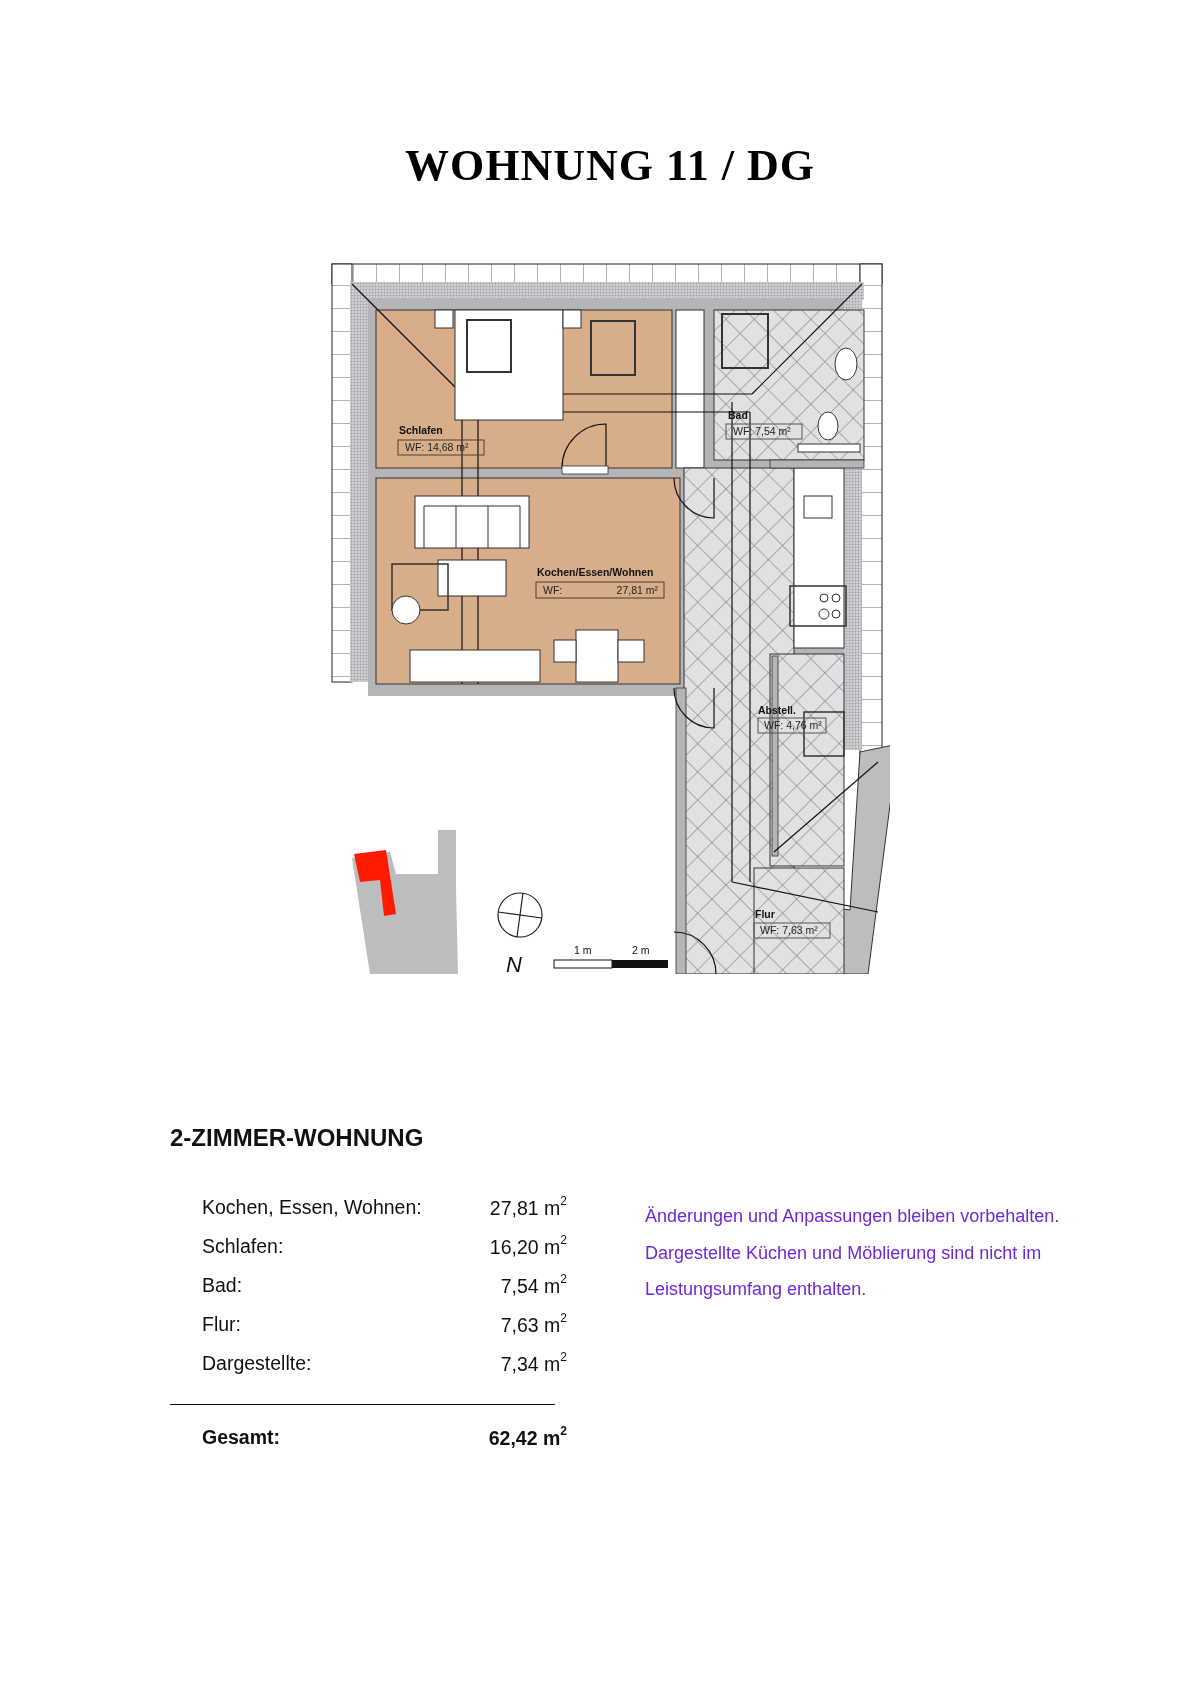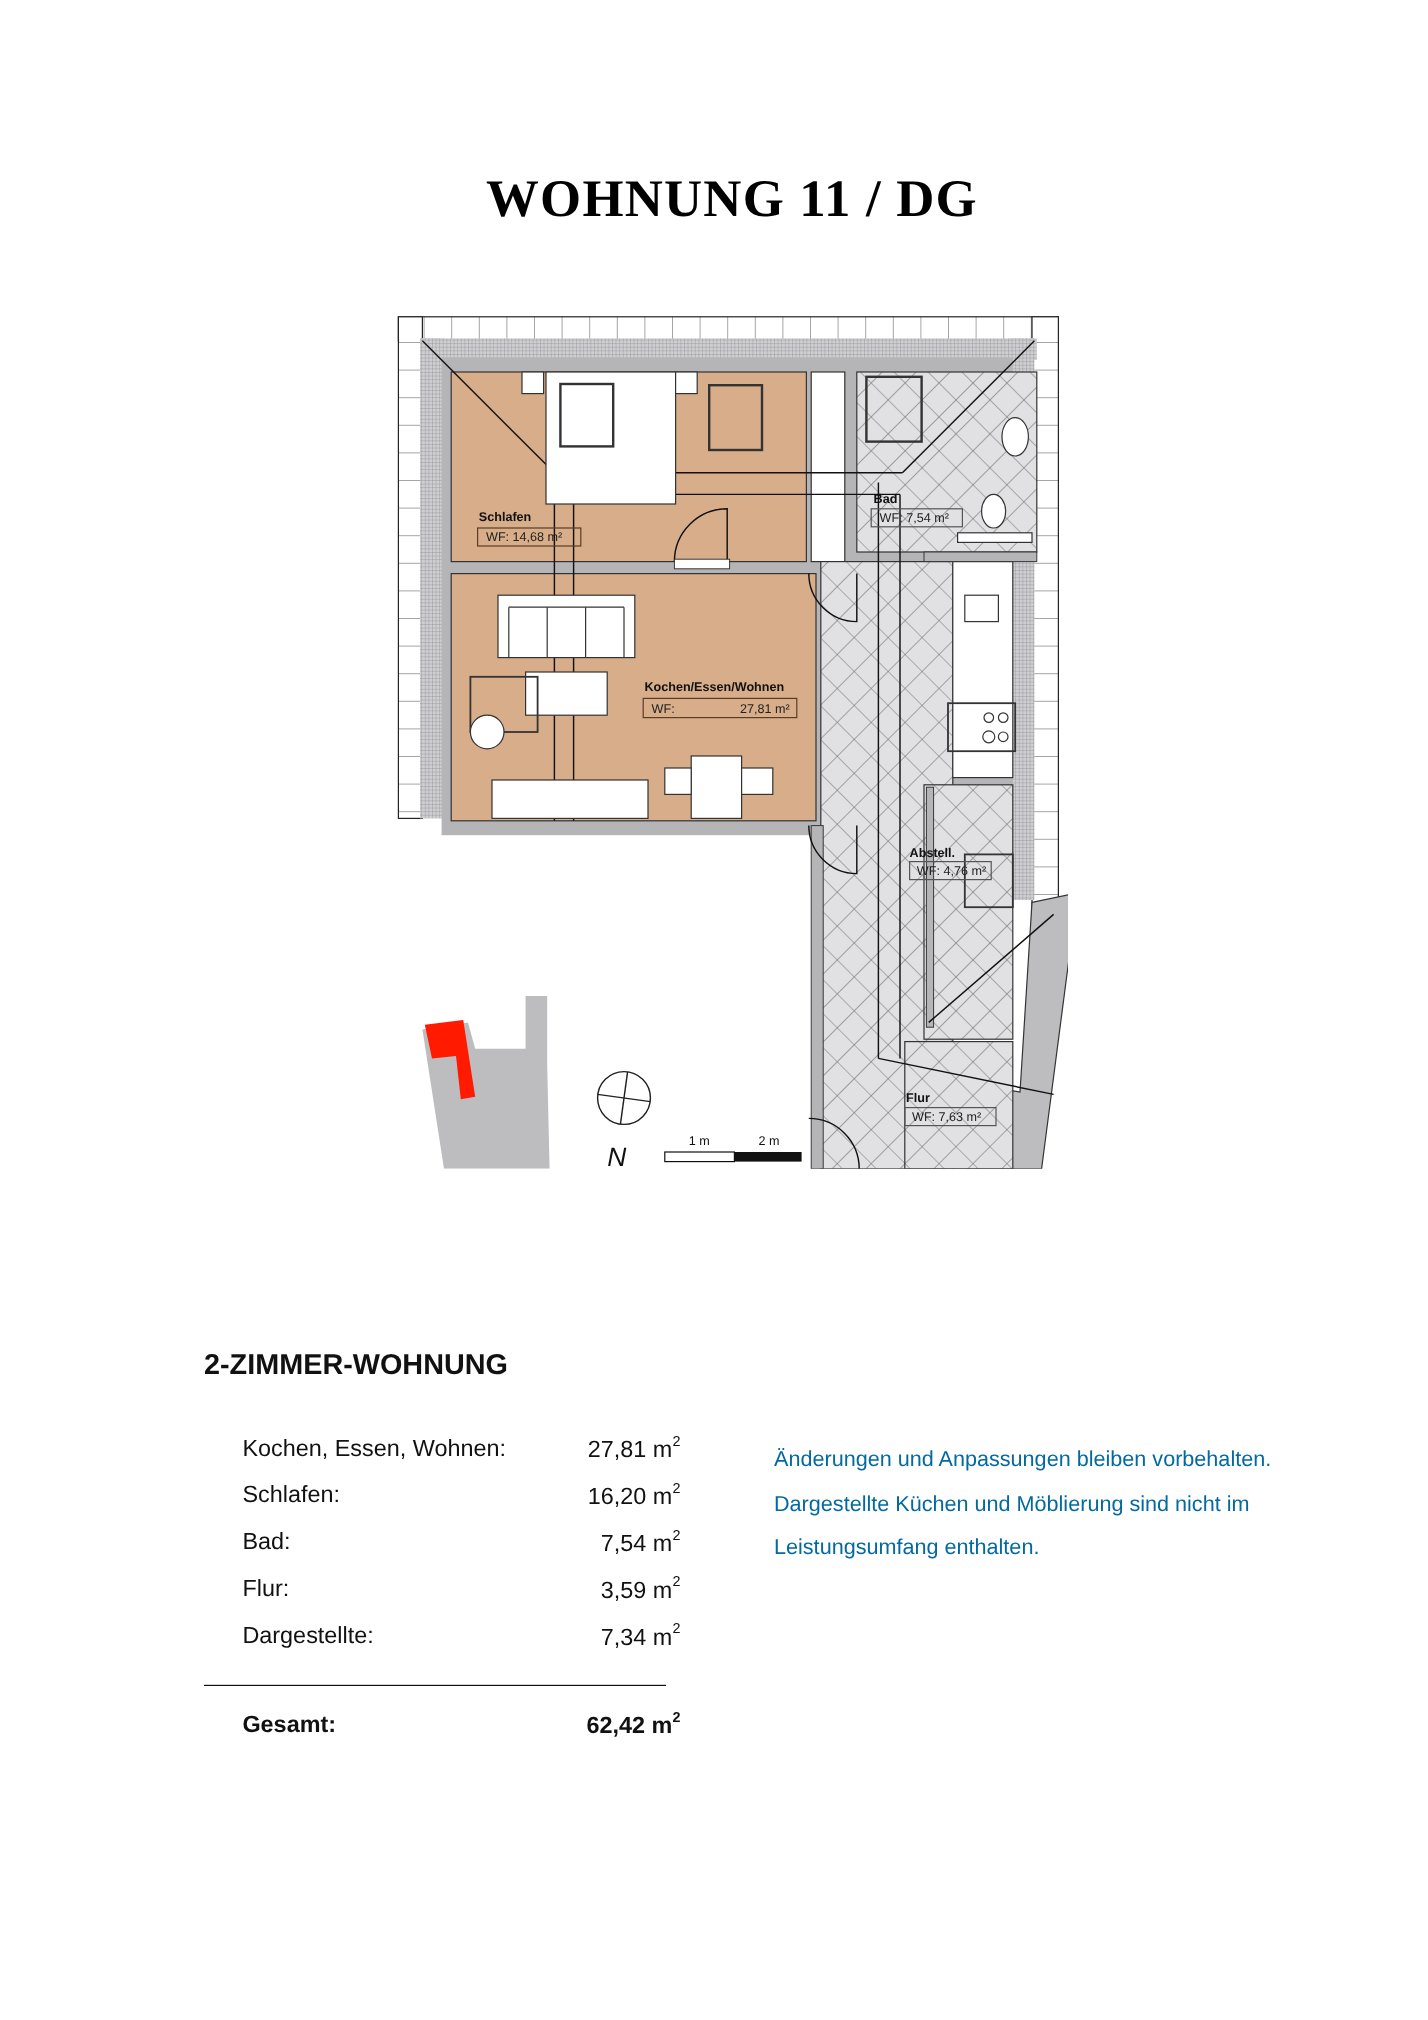--- a/index.html
+++ b/index.html
@@ -8,21 +8,21 @@
   .plan { position: absolute; left: 330px; top: 262px; width: 560px; height: 712px; }
   .plan svg { width: 100%; height: 100%; display: block; }
   .sec-head { position: absolute; left: 170px; top: 1124px; font-family: "Liberation Sans", sans-serif; font-weight: bold; font-size: 24px; color: #111; }
   .area-table { position: absolute; left: 170px; top: 1196px; width: 400px; font-size: 19.5px; }
   .area-row { position: absolute; left: 16px; width: 400px; height: 30px; margin-left: 16px; }
   .area-row .lbl { position: absolute; left: 0; top: 0; }
   .area-row .val { position: absolute; right: 35px; top: 0; text-align: right; }
   .area-row sup { font-size: 12px; position: relative; top: -2px; }
   .rule { position: absolute; left: 170px; top: 1404px; width: 385px; height: 0; border-top: 1.5px solid #111; }
   .total { font-weight: bold; }
-  .notes { position: absolute; left: 645px; top: 1198px; font-size: 18px; line-height: 36.5px; color: #0369a1; width: 480px; }
+  .notes { position: absolute; left: 645px; top: 1198px; font-size: 18px; line-height: 36.5px; color: #6d28d9; width: 480px; }
   .notes div { white-space: nowrap; }
   .room-label { font-family: "Liberation Sans", sans-serif; font-weight: bold; font-size: 10.5px; fill: #111; }
   .room-wf { font-family: "Liberation Sans", sans-serif; font-size: 10.5px; fill: #222; }
   .scale-lbl { font-family: "Liberation Sans", sans-serif; font-size: 10.5px; fill: #111; }
   .north-lbl { font-family: "Liberation Sans", sans-serif; font-style: italic; font-size: 22px; fill: #111; }
 </style>
 </head>
 <body>
 
 <div class="title">WOHNUNG  11 /  DG</div>
@@ -194,21 +194,21 @@
   <div class="area-row" style="top:39px;">
     <span class="lbl">Schlafen:</span>
     <span class="val"><span>16,20 m</span><sup>2</sup></span>
   </div>
   <div class="area-row" style="top:78px;">
     <span class="lbl">Bad:</span>
     <span class="val"><span>7,54 m</span><sup>2</sup></span>
   </div>
   <div class="area-row" style="top:117px;">
     <span class="lbl">Flur:</span>
-    <span class="val"><span>3,59 m</span><sup>2</sup></span>
+    <span class="val"><span>7,63 m</span><sup>2</sup></span>
   </div>
   <div class="area-row" style="top:156px;">
     <span class="lbl">Dargestellte:</span>
     <span class="val"><span>7,34 m</span><sup>2</sup></span>
   </div>
   <div class="area-row total" style="top:230px;">
     <span class="lbl">Gesamt:</span>
     <span class="val"><span>62,42 m</span><sup>2</sup></span>
   </div>
 </div>

